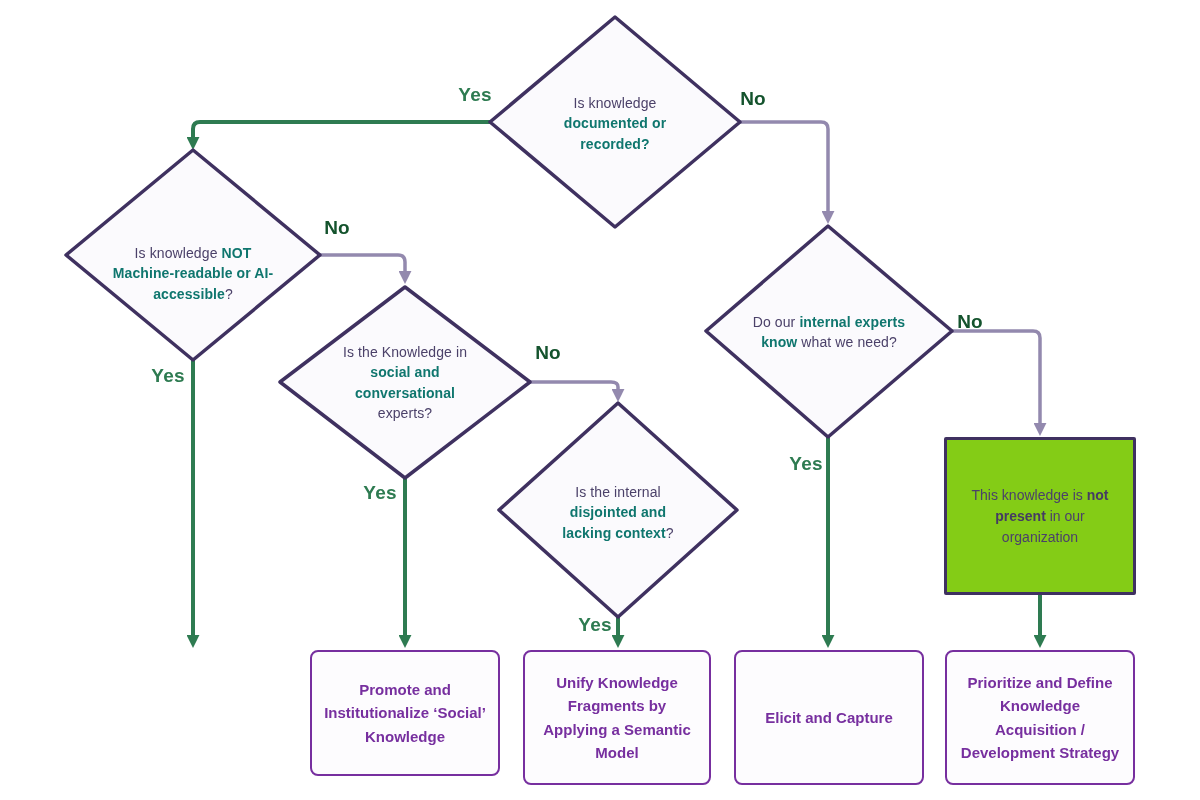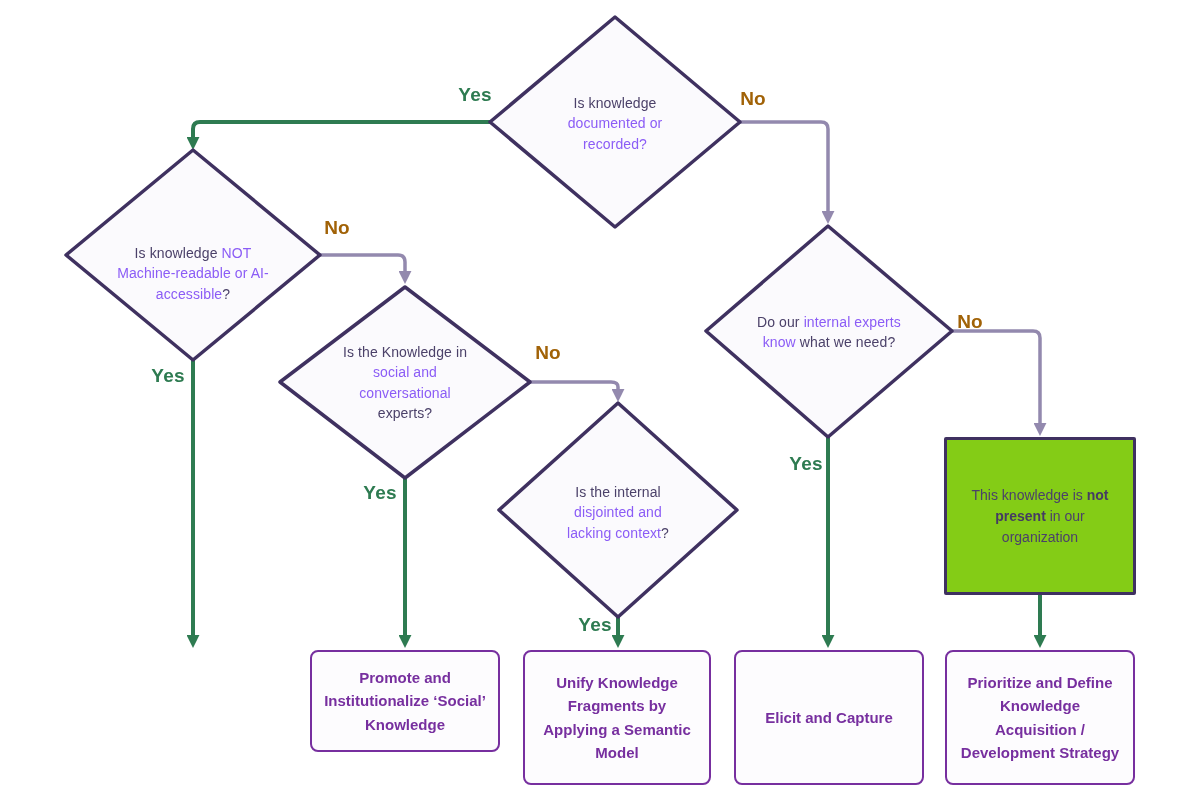--- a/index.html
+++ b/index.html
@@ -16,30 +16,30 @@
   .canvas svg{position:absolute;left:0;top:0;}
   .dtext{
     position:absolute;
     transform:translate(-50%,-50%);
     text-align:center;
     font-size:14px;
     line-height:1.45;
     color:#4b4169;
     letter-spacing:.1px;
   }
-  .dtext b{font-weight:400;color:#8b5cf6;}
+  .dtext b{font-weight:700;color:#0f766e;}
   .lbl{
     position:absolute;
     transform:translate(-50%,-50%);
     font-size:19px;
     font-weight:700;
     letter-spacing:.2px;
   }
   .lbl.yes{color:#2e7b51;}
-  .lbl.no{color:#a16207;}
+  .lbl.no{color:#14532d;}
   .rectnode{
     position:absolute;
     background:#84cc16;
     border:3px solid #3f3160;
     border-radius:2px;
     display:flex;align-items:center;justify-content:center;
     text-align:center;
     font-size:14px;line-height:1.5;color:#4b4169;
     box-sizing:border-box;
     padding:10px 14px;
@@ -129,21 +129,21 @@
   <div class="lbl yes" style="left:475px;top:95px">Yes</div>
   <div class="lbl no" style="left:753px;top:99px">No</div>
   <div class="lbl no" style="left:337px;top:228px">No</div>
   <div class="lbl yes" style="left:168px;top:376px">Yes</div>
   <div class="lbl no" style="left:548px;top:353px">No</div>
   <div class="lbl yes" style="left:380px;top:493px">Yes</div>
   <div class="lbl yes" style="left:595px;top:625px">Yes</div>
   <div class="lbl yes" style="left:806px;top:464px">Yes</div>
   <div class="lbl no" style="left:970px;top:322px">No</div>
 
-  <div class="outcome" style="left:310px;top:650px;width:190px;height:102px">
+  <div class="outcome" style="left:310px;top:650px;width:190px;height:126px">
     <span>Promote and Institutionalize ‘Social’ Knowledge</span>
   </div>
   <div class="outcome" style="left:523px;top:650px;width:188px;height:135px">
     <span>Unify Knowledge Fragments by Applying a Semantic Model</span>
   </div>
   <div class="outcome" style="left:734px;top:650px;width:190px;height:135px">
     <span>Elicit and Capture</span>
   </div>
   <div class="outcome" style="left:945px;top:650px;width:190px;height:135px">
     <span>Prioritize and Define Knowledge Acquisition / Development Strategy</span>

